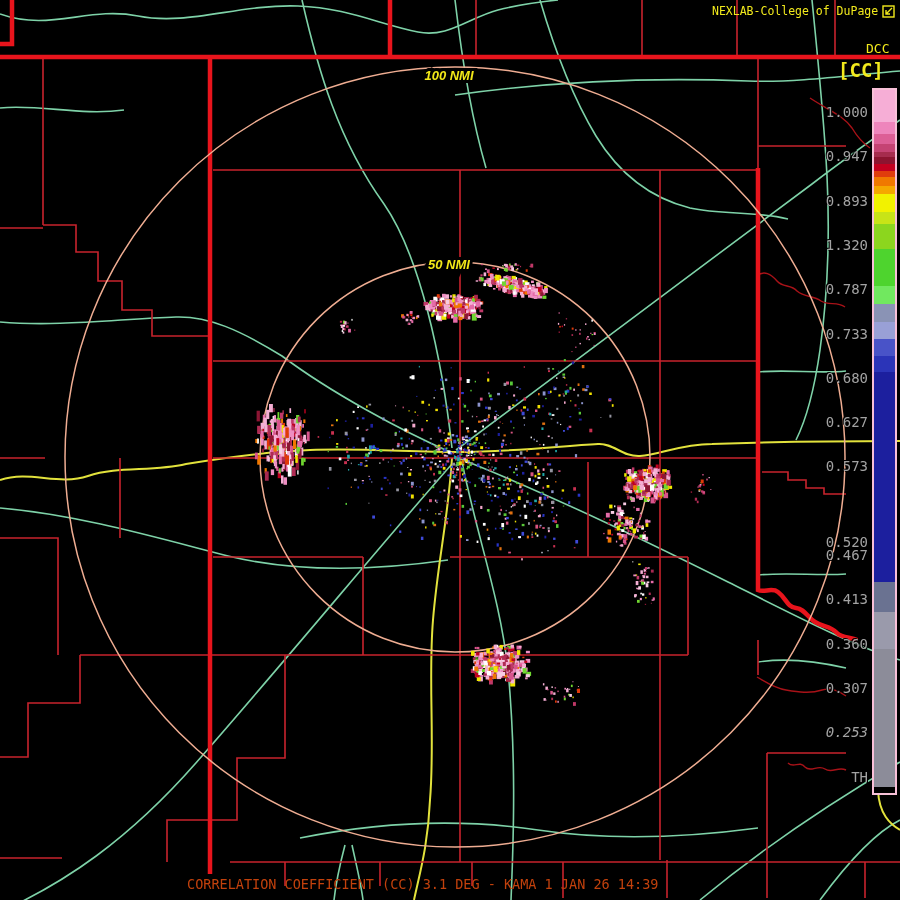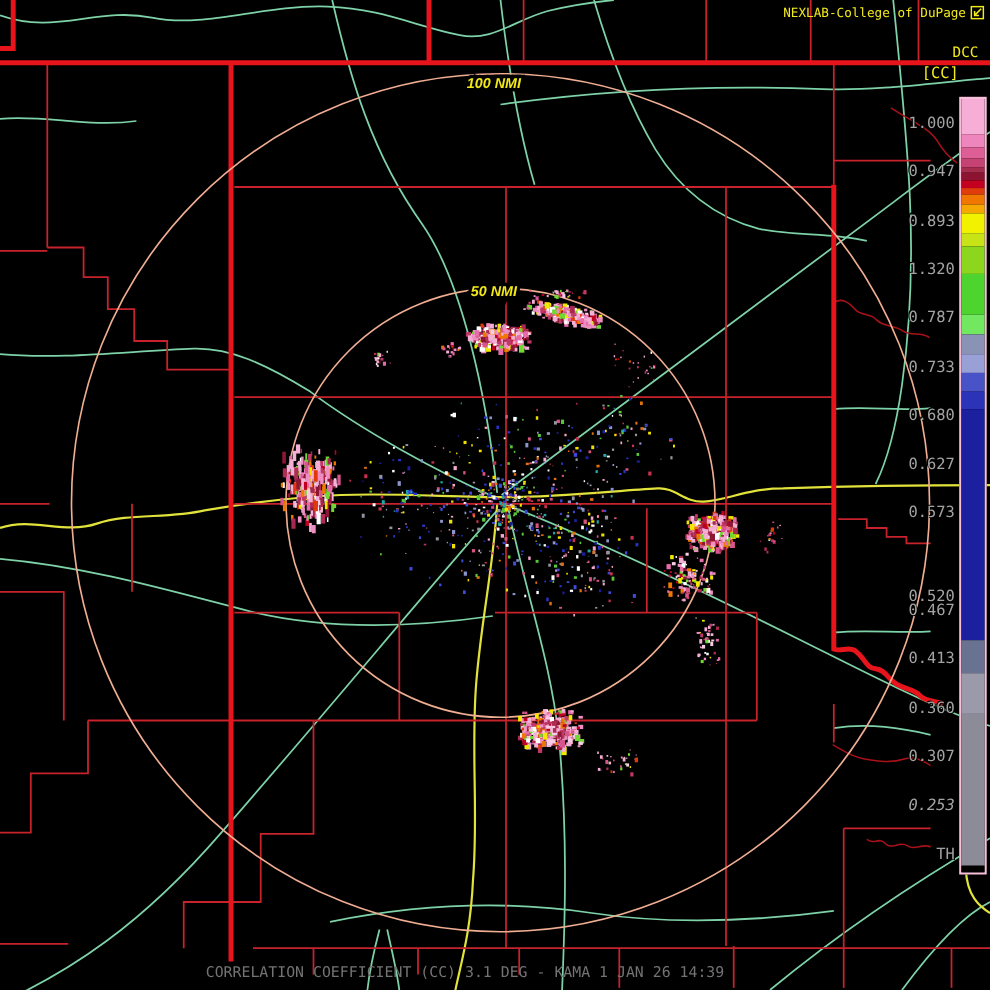--- a/index.html
+++ b/index.html
@@ -2,22 +2,22 @@
 <html><head>
 <meta charset="utf-8">
 <style>
   html,body{margin:0;padding:0;background:#000;}
   #stage{position:relative;width:900px;height:900px;background:#000;overflow:hidden;
          font-family:"DejaVu Sans Mono",monospace;}
   #map-svg{position:absolute;left:0;top:0;}
   .txt{position:absolute;color:#F2EA1C;white-space:pre;line-height:1.1;}
   #brand{left:712px;top:5px;font-size:11.5px;display:flex;align-items:center;gap:4px;}
   #cb-title{left:866px;top:42px;font-size:13px;}
-  #cb-sub{left:838px;top:60px;font-size:14px;}
-  #status{left:187px;top:877px;font-size:13.5px;color:#737373;letter-spacing:0;}
+  #cb-sub{left:838px;top:60px;font-size:19px;font-weight:bold;}
+  #status{left:187px;top:877px;font-size:13.5px;color:#c2410c;letter-spacing:0;}
   #colorbar{position:absolute;left:872px;top:88px;width:21px;border:2px solid #F8C0D8;background:#000;}
   .cb-seg{width:100%;}
   .cb-label{position:absolute;right:32px;font-size:14px;color:#a3a3a3;text-align:right;
             text-shadow:1px 1px 0 #000,-1px -1px 0 #000;}
   .ring-label{font-family:"Liberation Sans",sans-serif;font-style:italic;font-weight:bold;
               font-size:13px;paint-order:stroke;stroke:#000;stroke-width:6px;fill:#F2E818;}
 </style>
 </head>
 <body>
 

